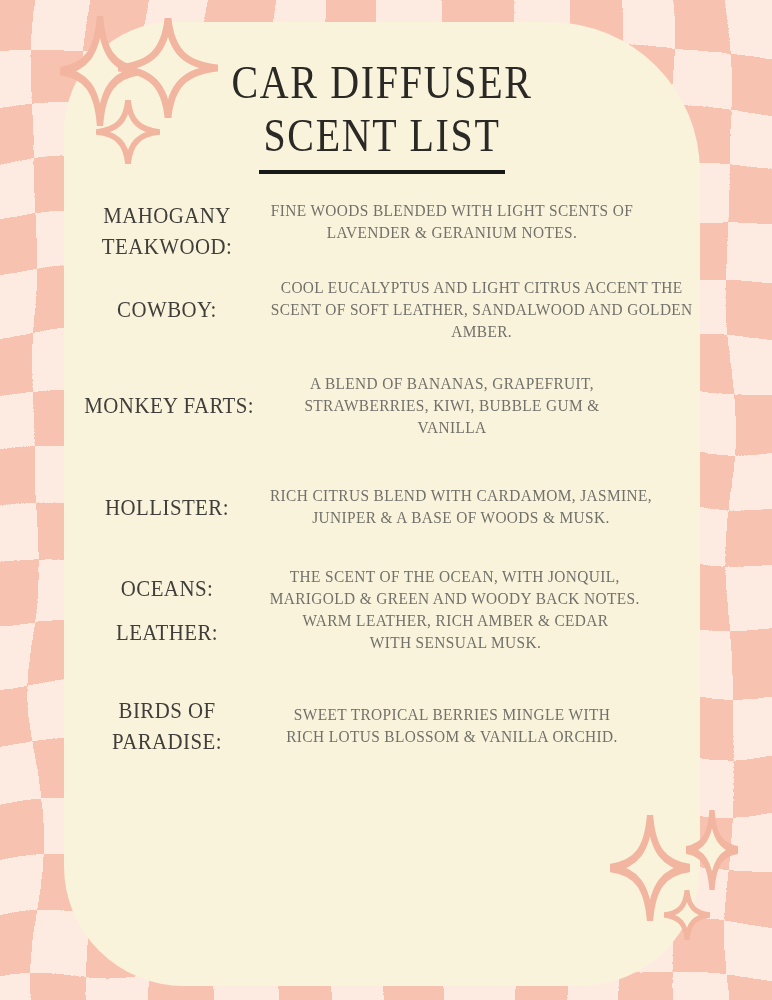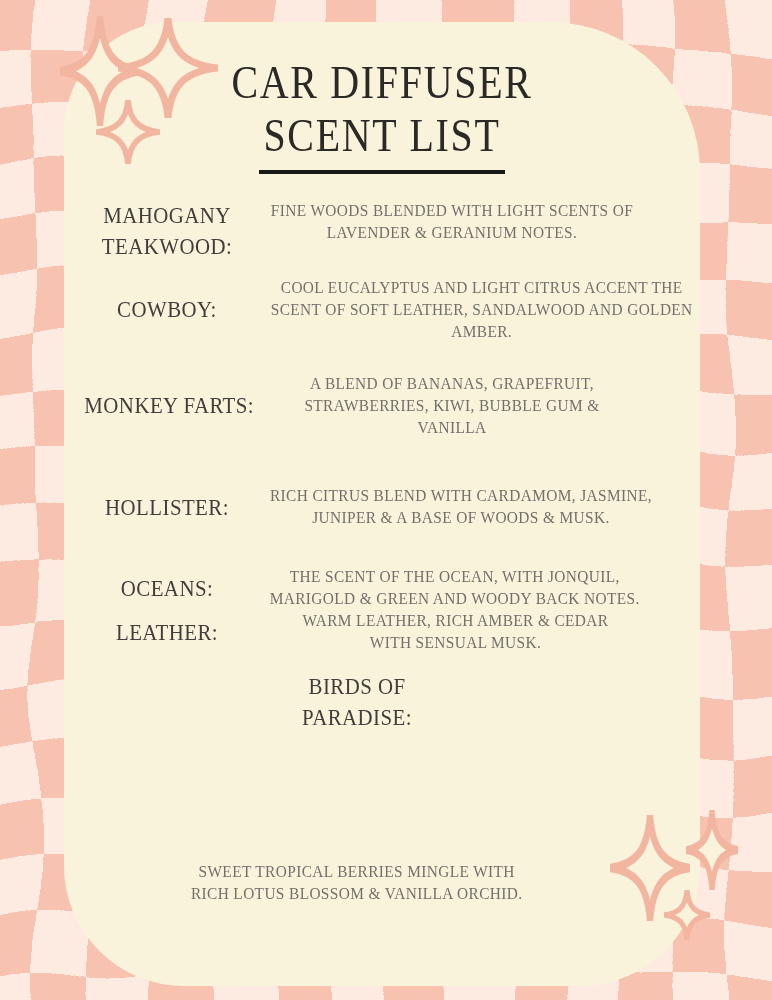--- a/index.html
+++ b/index.html
@@ -48,22 +48,22 @@
   }
   .scent-row {
     display: flex;
     align-items: center;
   }
   .scent-row:nth-child(1) { align-items: flex-start; margin-bottom: 14px; }
   .scent-row:nth-child(2) { margin-bottom: 30px; }
   .scent-row:nth-child(3) { margin-bottom: 46px; }
   .scent-row:nth-child(4) { margin-bottom: 37px; }
   .scent-row:nth-child(5) { }
-  .scent-row:nth-child(6) { margin-bottom: 16px; gap: 7px; }
-  .scent-row:nth-child(7) { margin-bottom: 93px; flex-direction: column; }
+  .scent-row:nth-child(6) { margin-bottom: 40px; gap: 7px; }
+  .scent-row:nth-child(7) { margin-bottom: 93px; }
   .scent-row:nth-child(8) .scent-desc { margin-top: 26px; }
   .scent-name {
     width: 190px;
     flex: 0 0 190px;
     text-align: center;
     font-size: 24px;
     line-height: 1.3;
     letter-spacing: 0.5px;
     color: var(--name-text, #403e3a);
     white-space: pre;

